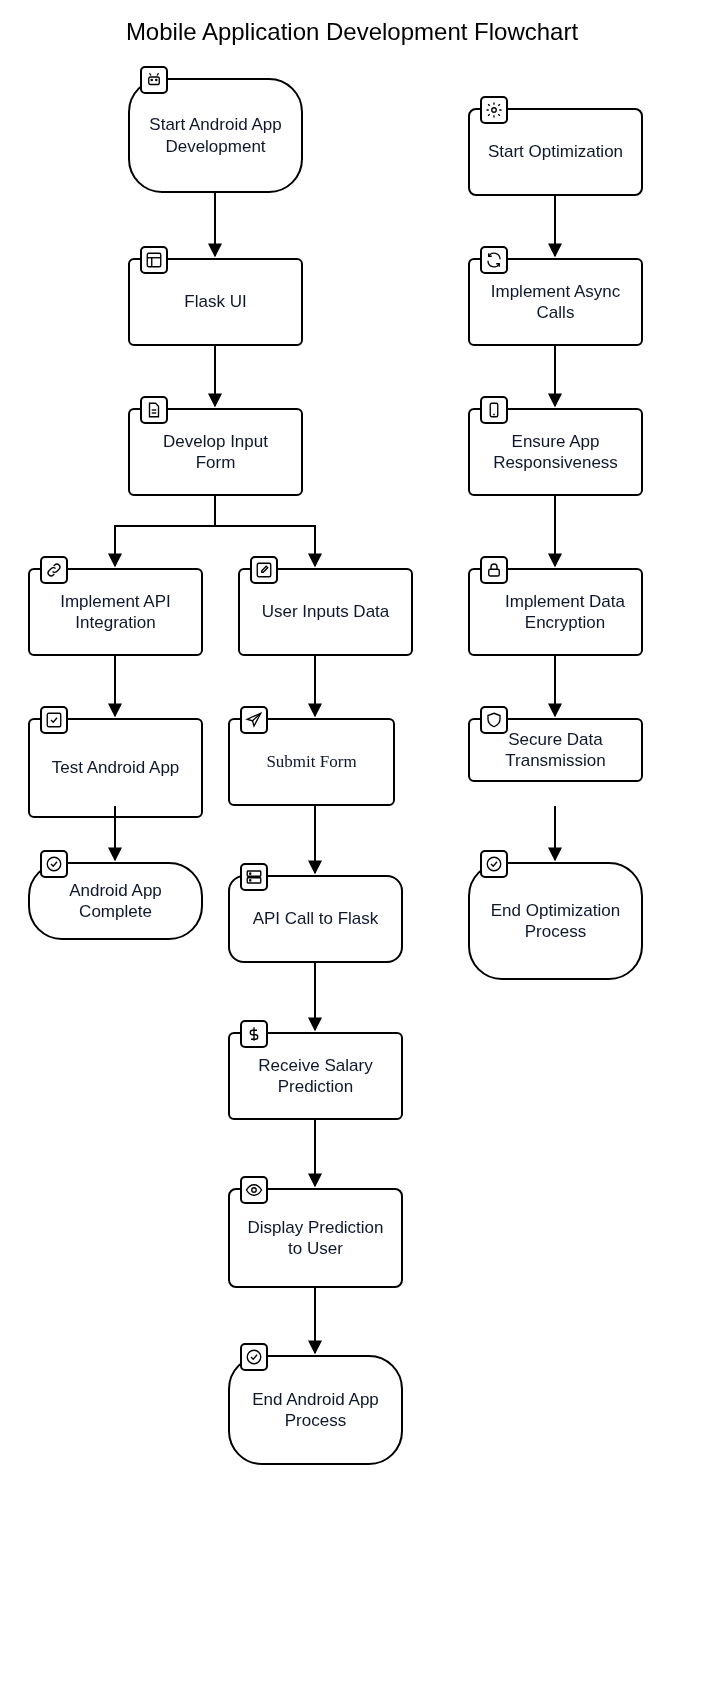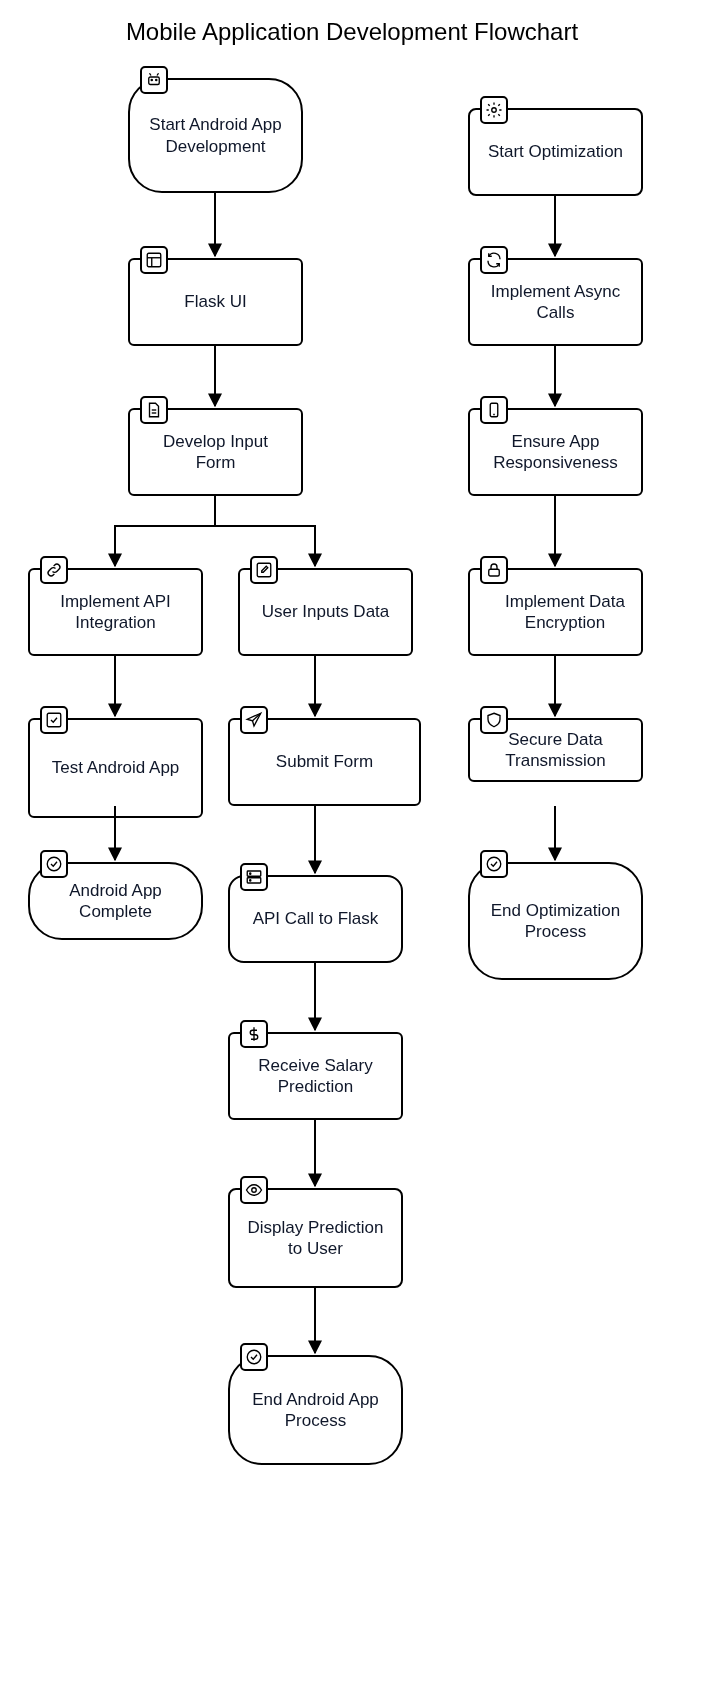--- a/index.html
+++ b/index.html
@@ -202,21 +202,21 @@
 
   <div class="node rect" style="left:228px; top:568px; width:175px; height:88px;margin-left:10px;">
     <div class="icon-badge">
         <svg viewBox="0 0 24 24">
           <use href="#i-edit"></use>
         </svg>
       </div>
     <span>User Inputs Data</span>
   </div>
 
-  <div class="node rect" style="left:228px; top:718px; width:193px; height:88px;">
+  <div class="node rect" style="left:228px; top:718px; width:167px; height:88px;font-family:Liberation Serif, serif;">
     <div class="icon-badge">
         <svg viewBox="0 0 24 24">
           <use href="#i-send"></use>
         </svg>
       </div>
     <span>Submit Form</span>
   </div>
 
   <div class="node rect" style="left:228px; top:875px; width:175px; height:88px;border-radius:16px;">
     <div class="icon-badge">

